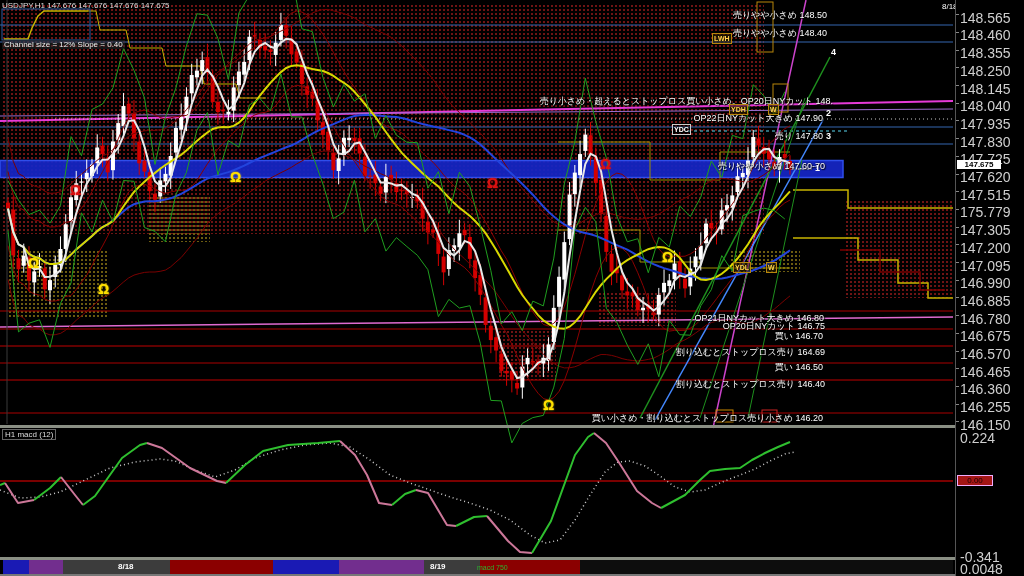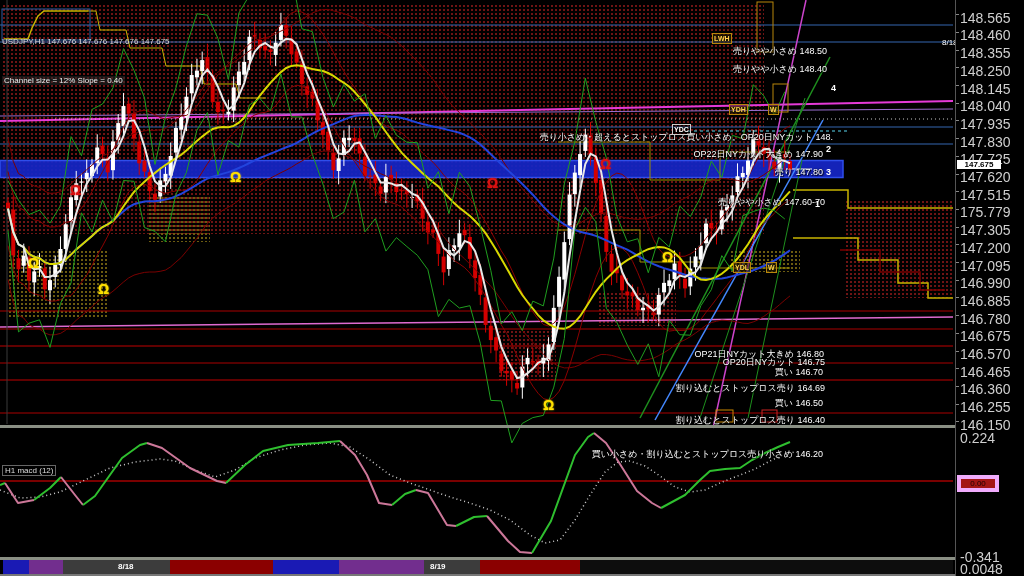--- a/index.html
+++ b/index.html
@@ -1,38 +1,38 @@
 <!DOCTYPE html>
 <html><head>
 <meta charset="utf-8">
 <style>
   html,body{margin:0;padding:0;background:#111;}
   #win{position:relative;width:1024px;height:576px;background:#000;overflow:hidden;
        font-family:"Liberation Sans",sans-serif;}
   #chart-svg{position:absolute;left:0;top:0;z-index:2;}
   .dots{position:absolute;z-index:1;}
-  .txt{position:absolute;white-space:nowrap;z-index:3;color:#fff;margin-top:36px;}
+  .txt{position:absolute;white-space:nowrap;z-index:3;color:#fff;}
   #ohlc-line{left:2px;top:1px;font-size:8px;color:#ddd;}
   #big-title{left:36px;top:42px;font-size:40px;letter-spacing:1px;color:#fff;}
   #channel-info{left:2px;top:40px;font-size:8px;color:#eee;background:rgba(40,40,40,.55);padding:0 2px;}
   #updated{top:1px;right:26px;font-size:8px;color:#fff;}
   .alabel{font-size:9px;text-shadow:0 0 2px #000,1px 1px 1px #000;z-index:4;}
   .marker{font-size:9px;font-weight:bold;z-index:4;}
   .tag{position:absolute;z-index:4;font-size:7px;font-weight:bold;padding:0 1px;line-height:9px;}
   .tag.y{color:#ffd34d;border:1px solid #b8860b;background:rgba(50,35,0,.55);}
   .tag.w{color:#fff;border:1px solid #ccc;background:rgba(0,0,0,.4);}
   .omega{position:absolute;z-index:3;font-size:14px;font-weight:bold;line-height:14px;}
   #axis{position:absolute;left:955px;top:0;width:69px;height:576px;background:#000;
         border-left:1px solid #555;z-index:5;}
   .tick{position:absolute;left:4px;font-size:14px;color:#cfcfcf;}
   .tickdash{position:absolute;left:0;width:3px;height:1px;background:#888;}
   #cur-price{position:absolute;left:1px;width:44px;background:#fff;color:#000;font-size:8px;
              font-weight:bold;text-align:center;z-index:6;}
   #macd-zero-val{position:absolute;left:1px;width:34px;background:#a31515;color:#1a0000;font-size:8px;
-             text-align:center;border:4px solid #f0abfc;}
+             text-align:center;border:1px solid #f0abfc;}
   .sep{position:absolute;left:0;width:1024px;background:#8a8f84;z-index:4;}
   #macd-label{left:2px;top:429px;font-size:8px;color:#ddd;border:1px solid #666;background:#000;
               padding:0 2px;z-index:4;}
   #strip{position:absolute;left:0;top:560px;width:1024px;height:14px;background:#000;z-index:4;}
   .seg{position:absolute;top:0;height:14px;}
   .seg span{position:absolute;top:2px;font-size:8px;font-weight:bold;color:#fff;}
   #macd-note{left:477px;top:564px;font-size:7px;color:#2db52d;z-index:5;}
 </style>
 </head>
 <body>

